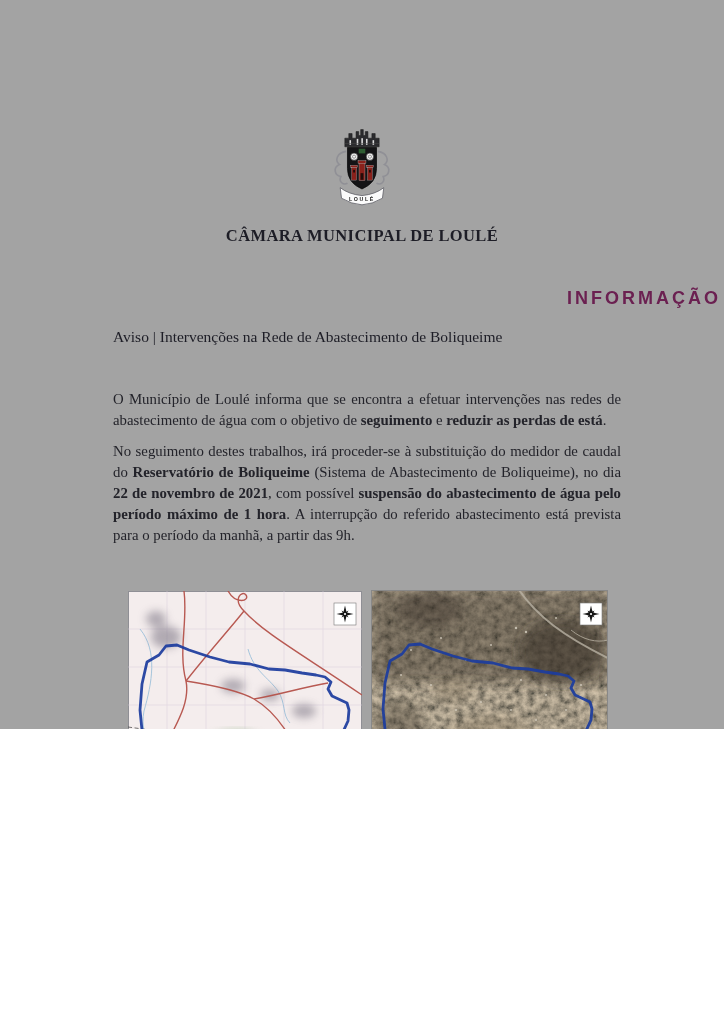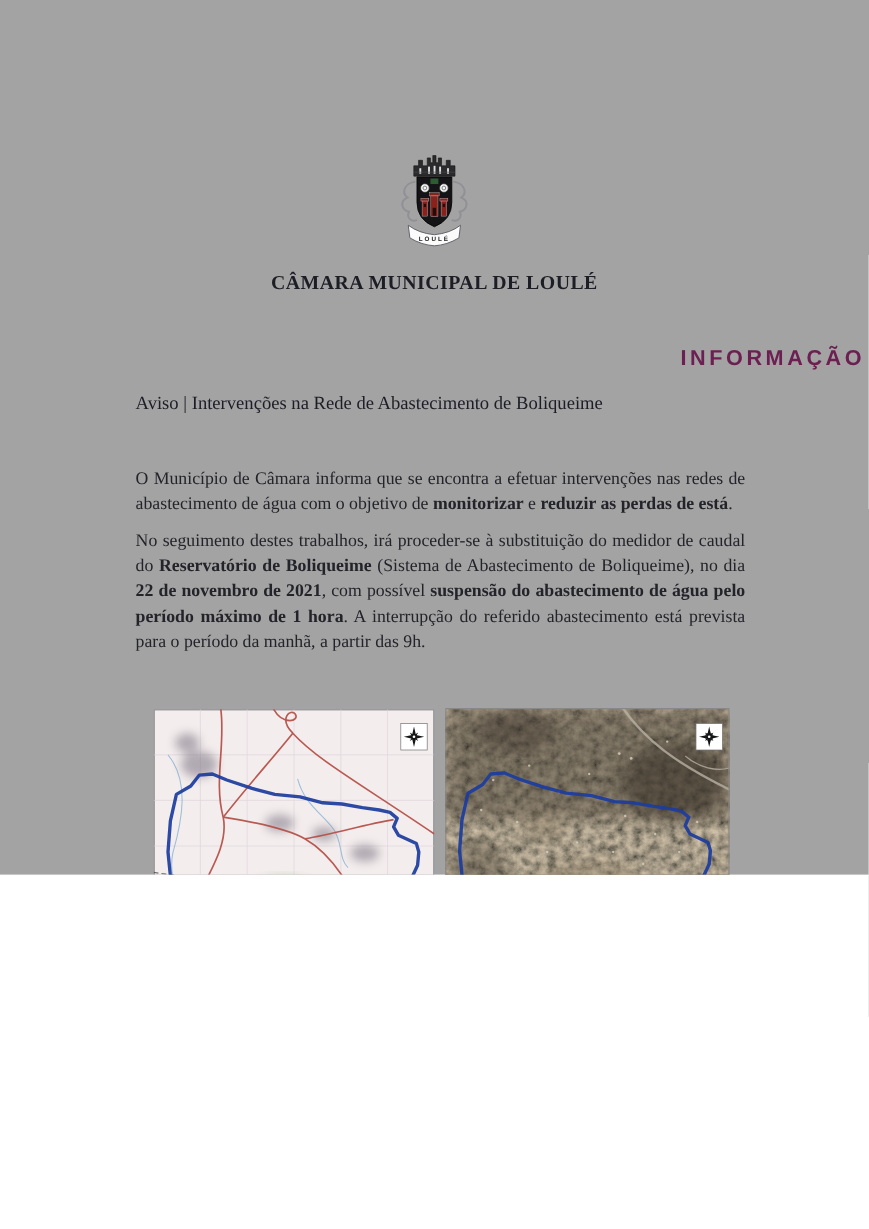--- a/index.html
+++ b/index.html
@@ -88,21 +88,21 @@
         <text x="50" y="115" text-anchor="middle" font-family="Liberation Sans, sans-serif" font-size="8" font-weight="bold" letter-spacing="2.5" fill="#222">LOULÉ</text>
       </g>
     </svg>
   </div>
 
   <h1 class="org-title">CÂMARA MUNICIPAL DE LOULÉ</h1>
   <h2 class="doc-type">INFORMAÇÃO</h2>
   <h3 class="notice-heading">Aviso | Intervenções na Rede de Abastecimento de Boliqueime</h3>
 
   <div class="body-text">
-    <p><span>O Município de Câmara informa que se encontra a efetuar intervenções nas redes de abastecimento de água com o objetivo de </span><b>monitorizar</b><span> e </span><b>reduzir as perdas de está</b><span>.</span></p>
+    <p><span>O Município de Loulé informa que se encontra a efetuar intervenções nas redes de abastecimento de água com o objetivo de </span><b>seguimento</b><span> e </span><b>reduzir as perdas de está</b><span>.</span></p>
     <p><span>No seguimento destes trabalhos, irá proceder-se à substituição do medidor de caudal do </span><b>Reservatório de Boliqueime</b><span> (Sistema de Abastecimento de Boliqueime), no dia </span><b>22 de novembro de 2021</b><span>, com possível </span><b>suspensão do abastecimento de água pelo período máximo de 1 hora</b><span>. A interrupção do referido abastecimento está prevista para o período da manhã, a partir das 9h.</span></p>
   </div>
 
   <figure class="map map-left">
     <svg viewBox="0 0 234 228">
       <defs>
         <filter id="blurT">
             <feGaussianBlur stdDeviation="4"></feGaussianBlur>
           </filter>
       </defs>

